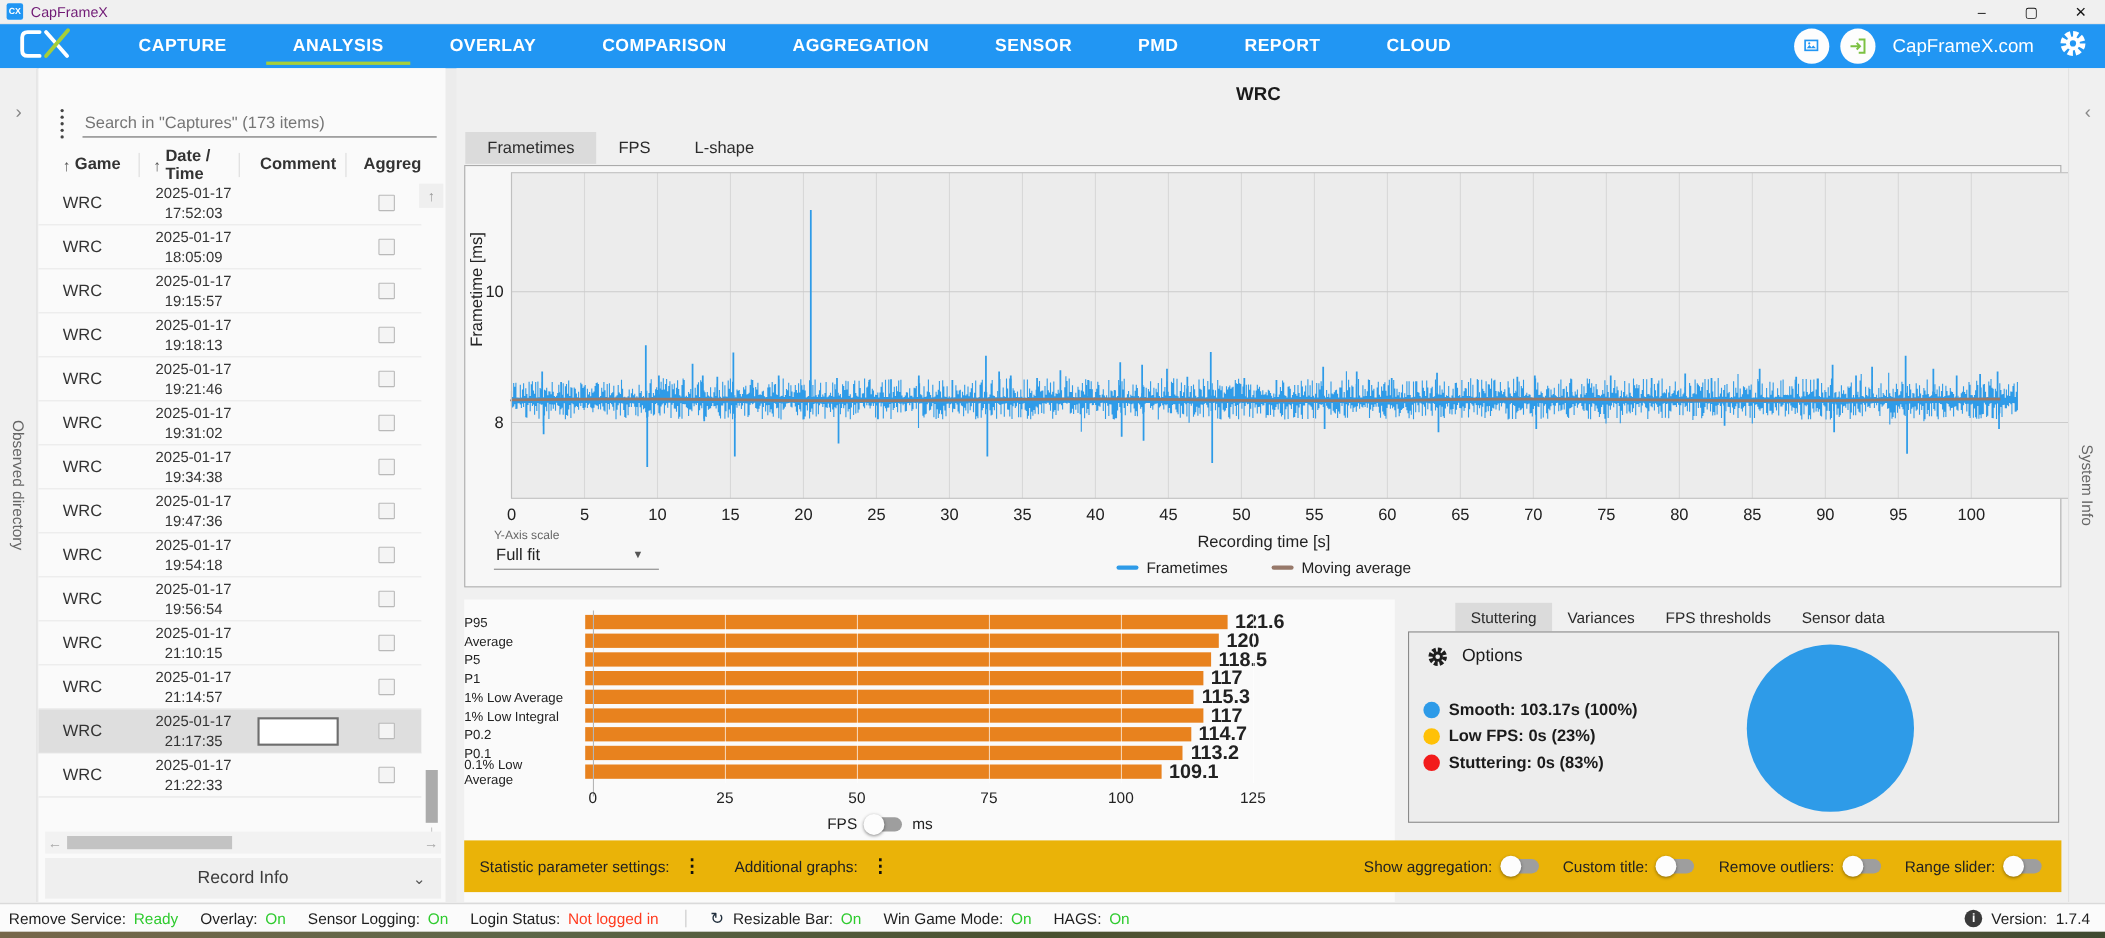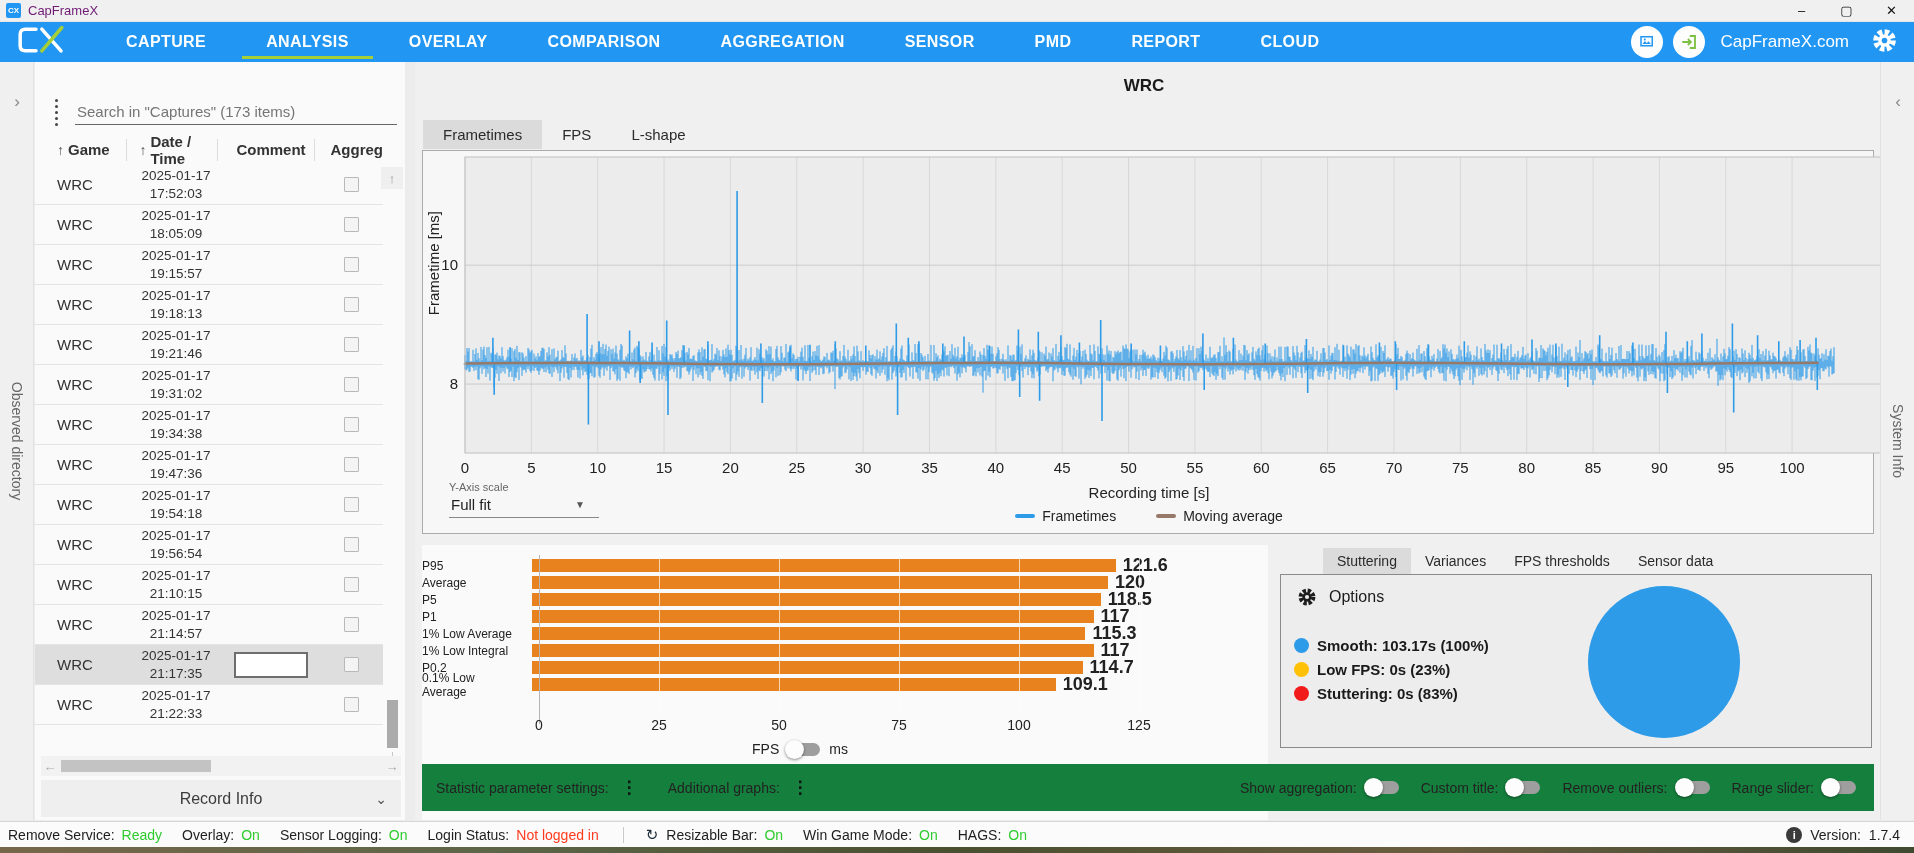--- a/index.html
+++ b/index.html
@@ -129,21 +129,21 @@
   #stutter-panel { position:absolute; left:0; top:26px; width:592px; height:174px;
     background:#EDEDED; border:1px solid #8A8A8A; }
   #options-row { position:absolute; left:16px; top:12px; display:flex; align-items:center; gap:12px;
     font-size:16px; color:#1A1A1A; }
   #stutter-legend { position:absolute; left:13px; top:62px; display:flex; flex-direction:column; gap:7px; }
   .sleg { display:flex; align-items:center; gap:8px; font-size:15px; font-weight:600; color:#1A1A1A; }
   .sleg .dot { width:15px; height:15px; border-radius:50%; }
   #pie-wrap { position:absolute; left:305px; top:9px; }
 
   
-  #toolbar { position:absolute; left:7px; top:702px; width:1452px; height:47px; background:#15803d;
+  #toolbar { position:absolute; left:7px; top:702px; width:1452px; height:47px; background:#eab308;
     display:flex; align-items:center; font-size:14px; color:#222; }
   .kebab { font-size:17px; font-weight:bold; color:#111; letter-spacing:0; margin:0 4px; }
   #toolbar-left { display:flex; align-items:center; gap:26px; padding-left:14px; }
   .tool-item { display:flex; align-items:center; gap:8px; }
   #toolbar-right { margin-left:auto; display:flex; align-items:center; gap:22px; padding-right:18px; }
   .toggle-group { display:flex; align-items:center; gap:10px; }
 
   
   #statusbar { position:absolute; left:0; top:821px; width:1914px; height:26px; background:#FBFBFB;
     border-top:1px solid #D6D6D6; display:flex; align-items:center; font-size:14px; color:#1E1E1E; }
@@ -539,20 +539,25 @@
           <div class="bar-label">1% Low Integral</div>
           <div class="bar" style="width: 561.6px; background: rgb(232, 130, 30);"></div>
           <div class="bar-val">117</div>
         </div>
         <div class="bar-row">
           <div class="bar-label">P0.2</div>
           <div class="bar" style="width: 550.6px; background: rgb(232, 130, 30);"></div>
           <div class="bar-val">114.7</div>
         </div>
         <div class="bar-row">
+          <div class="bar-label">P0.1</div>
+          <div class="bar" style="width: 543.4px; background: rgb(232, 130, 30);"></div>
+          <div class="bar-val">113.2</div>
+        </div>
+        <div class="bar-row">
           <div class="bar-label">0.1% Low Average</div>
           <div class="bar" style="width: 523.7px; background: rgb(232, 130, 30);"></div>
           <div class="bar-val">109.1</div>
         </div>
       </div>
     <div id="bar-grid">
         <div class="axis0" style="left: 117px;"></div>
         <div class="gl" style="left: 237px;"></div>
         <div class="gl" style="left: 357px;"></div>
         <div class="gl" style="left: 477px;"></div>

